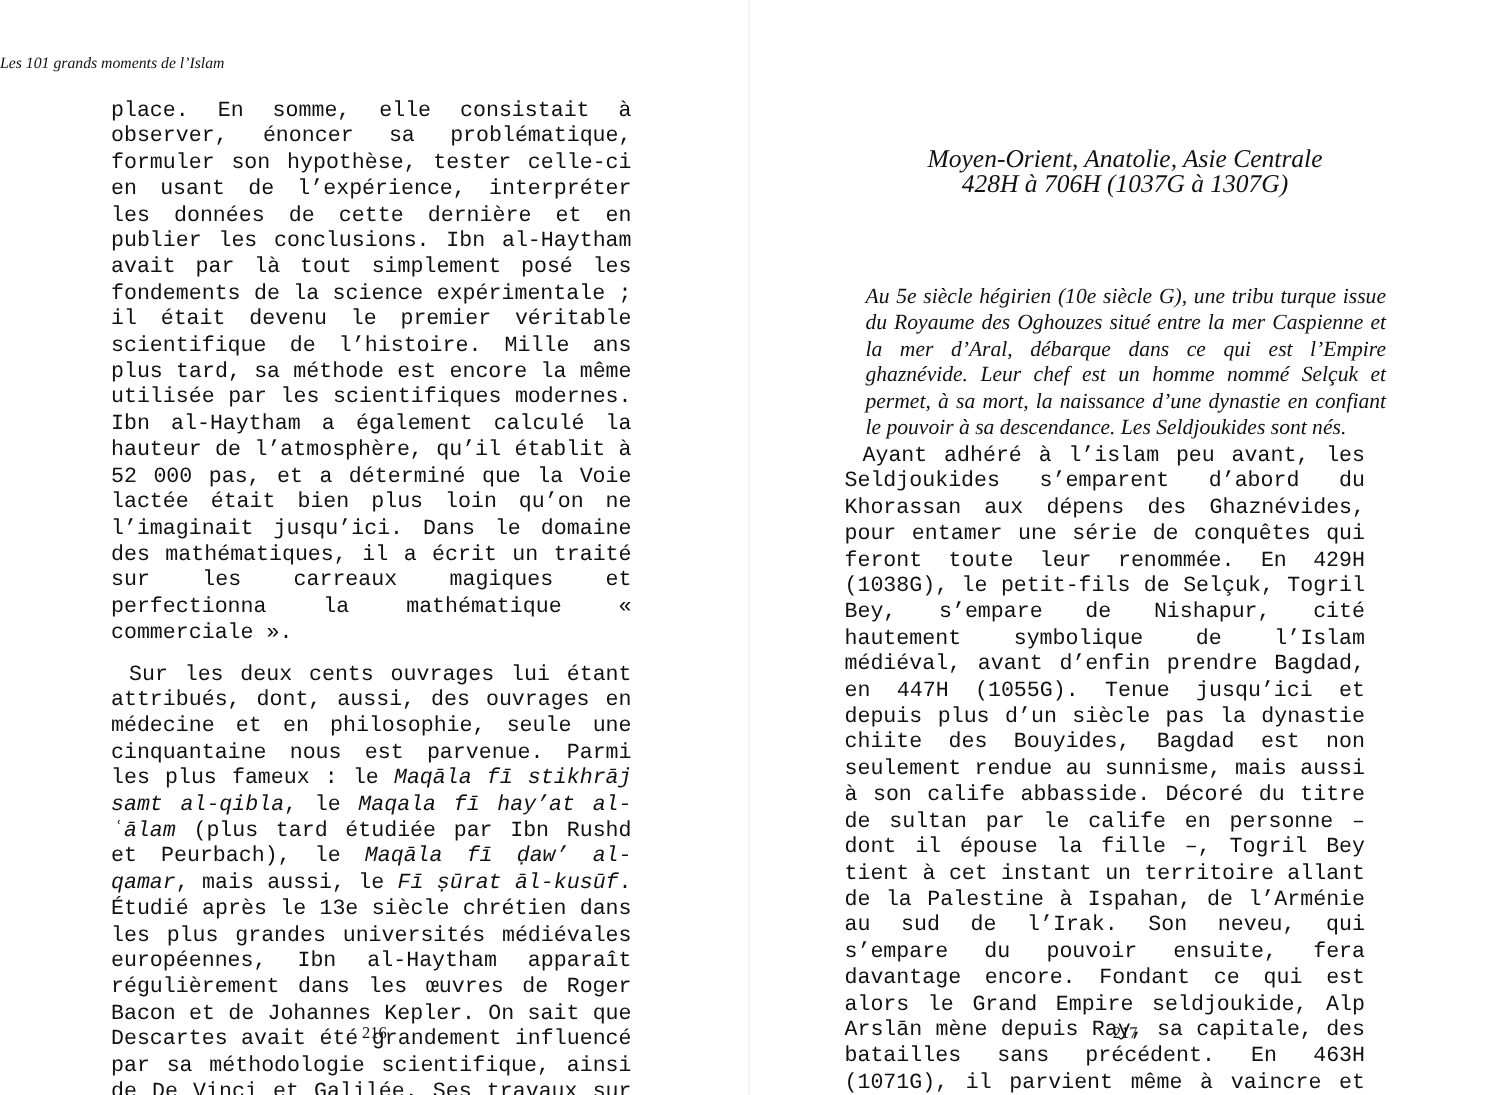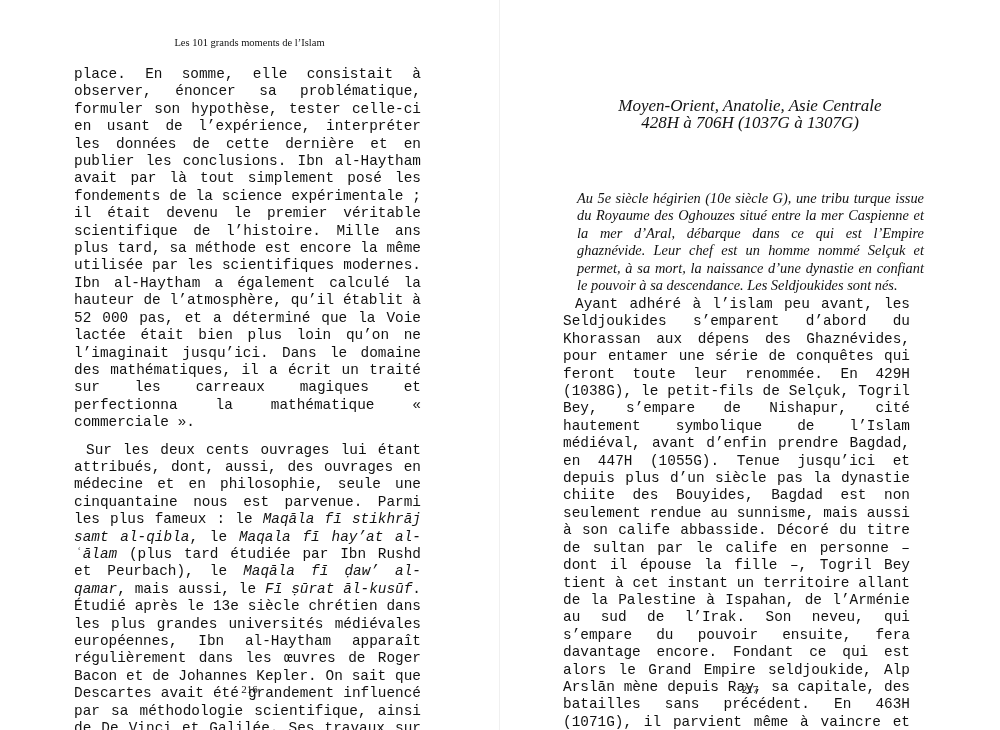--- a/index.html
+++ b/index.html
@@ -2,22 +2,22 @@
 <html><head>
 <meta charset="utf-8">
 <style>
   html, body { margin: 0; padding: 0; background: #ffffff; }
   body { width: 1000px; height: 730px; position: relative; overflow: hidden;
          font-family: "Liberation Serif", "DejaVu Serif", serif; color: #111111; }
   .page { position: absolute; top: 0; height: 730px; }
   .page-left { left: 0; width: 499px; }
   .page-right { left: 500px; width: 500px; }
   .spine { position: absolute; left: 499px; top: 0; width: 1px; height: 730px; background: #f0f0f0; }
-  .running-head { position: absolute; top: 37px; left: 0; width: 100%; text-align: center;
-                  font-size: 10.5px; }
+  .running-head { position: absolute; top: 37px; left: 0; width: 100%; 
+                  font-style: italic; font-size: 10.5px; }
   .body { position: absolute; left: 74px; width: 347px; font-size: 14.4px; line-height: 17.4px;
           text-align: justify; }
   .page-left .body { top: 66px; }
   .body p { margin: 0; font-family: Liberation Mono, monospace; }
   .body p + p { text-indent: 12px; margin-top: 10px; }
   .page-number { position: absolute; top: 683px; left: 0; width: 100%; text-align: center; font-size: 11px; }
   .chapter-title { position: absolute; top: 68px; left: 0; width: 100%; text-align: center; font-size: 18px; }
   .chapter-sub { position: absolute; top: 97px; left: 0; width: 100%; text-align: center;
                  font-style: italic; font-size: 17px; line-height: 17.4px; }
   .intro { position: absolute; top: 165px; left: 77px; width: 347px; font-style: italic;

